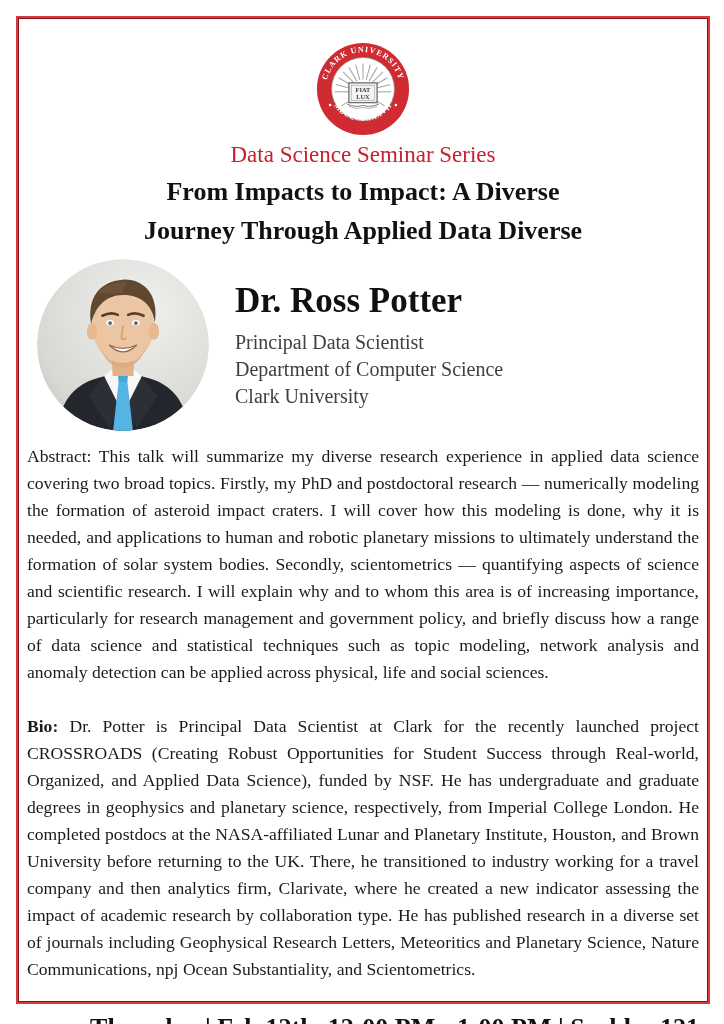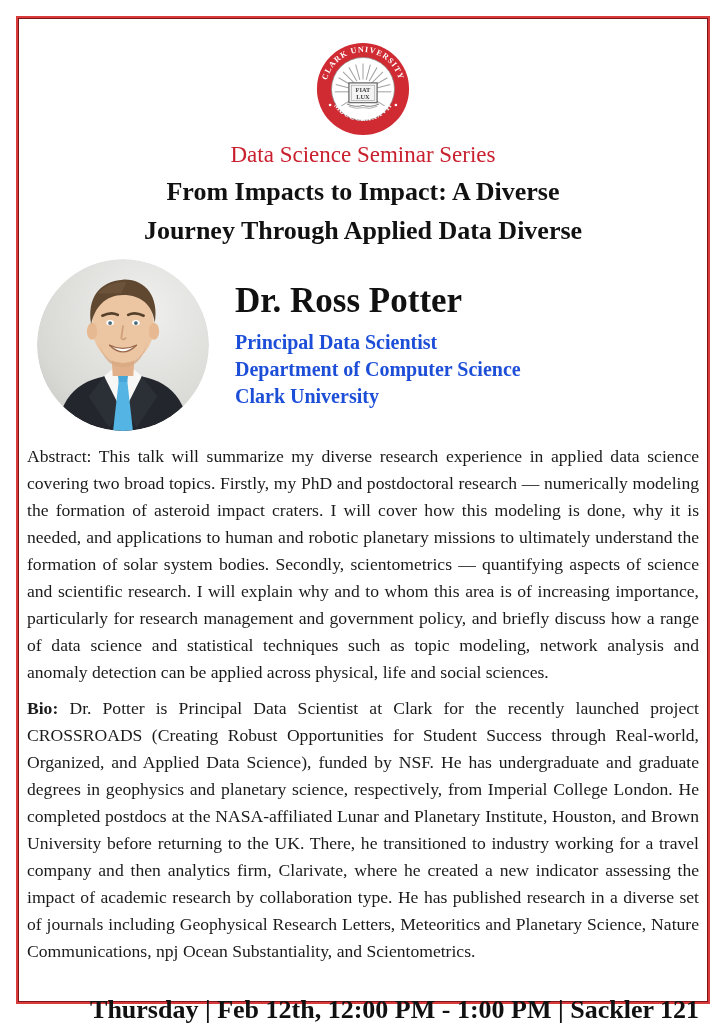--- a/index.html
+++ b/index.html
@@ -49,33 +49,33 @@
   }
   .speaker-info { margin: 24px 0 16px 26px; }
   .speaker-name {
     font-size: 35px;
     font-weight: bold;
     line-height: 1.05;
     color: #111111;
   }
   .speaker-line {
     font-size: 20px;
-    font-weight: bold;
+    font-weight: normal;
     line-height: 27px;
-    color: #1d4ed8;
+    color: #404040;
   }
   .speaker-line.first { margin-top: 9px; }
   .body-text {
     margin: 12px 0 0 0;
     font-size: 17.6px;
     line-height: 27px;
     text-align: justify;
     color: #1a1a1a;
   }
-  .body-text.bio { margin-top: 9px; }
+  .body-text.bio { margin-top: 27px; }
   .bold { font-weight: bold; }
   .schedule {
     margin-top: 30px;
     text-align: right;
     font-size: 26px;
     font-weight: bold;
     color: #111111;
   }
   .pizza {
     margin-top: 5px;

